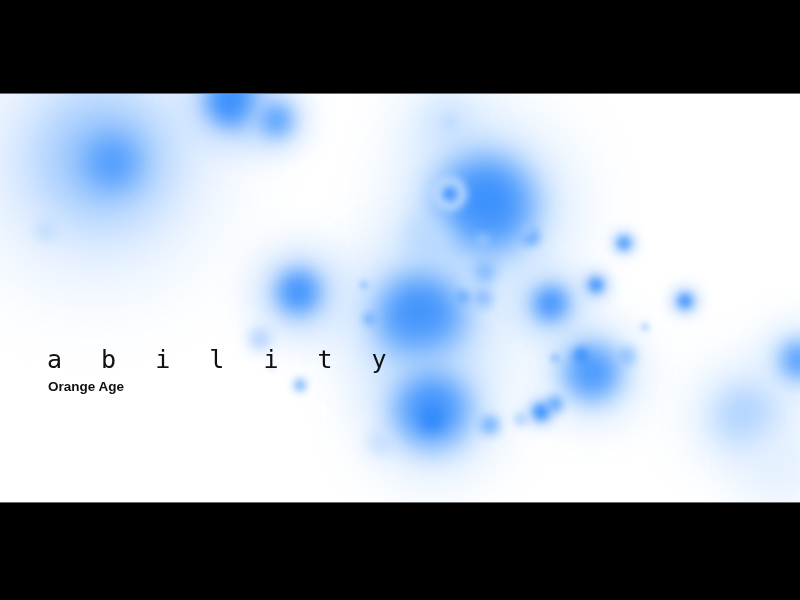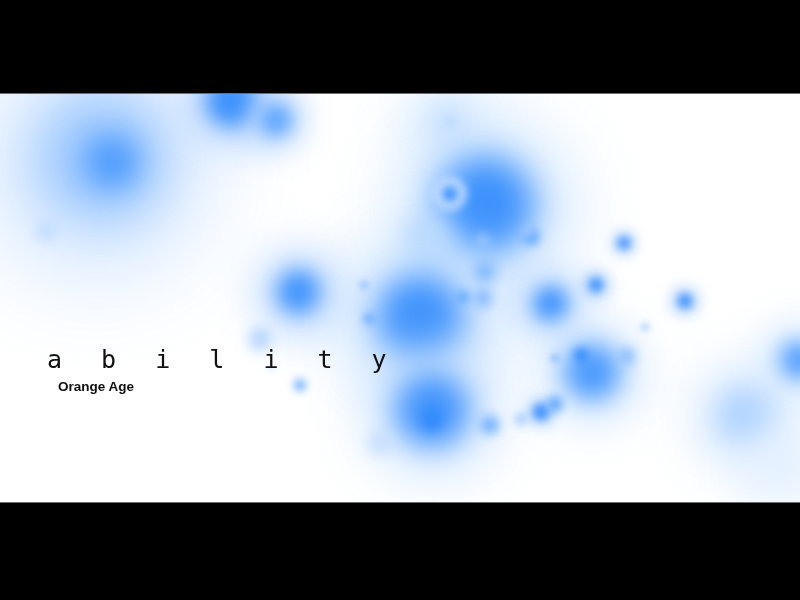--- a/index.html
+++ b/index.html
@@ -67,21 +67,21 @@
   #track-title {
     font-family: "DejaVu Sans Mono", "Liberation Mono", monospace;
     font-size: 25px;
     letter-spacing: 12px;
     color: #111111;
     line-height: 1;
     white-space: nowrap;
   }
   #artist-name {
     margin-top: 8px;
-    margin-left: 11px;
+    margin-left: 1px;
     font-family: "Liberation Sans", sans-serif;
     font-size: 13.5px;
     font-weight: 600;
     color: #101010;
     line-height: 1;
     white-space: nowrap;
   }
 </style>
 </head>
 <body>

